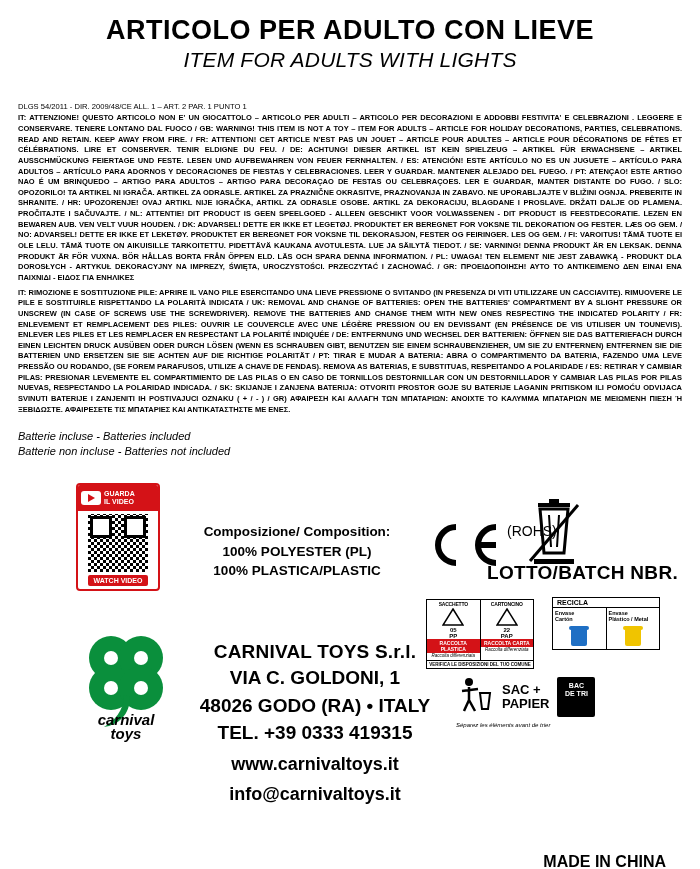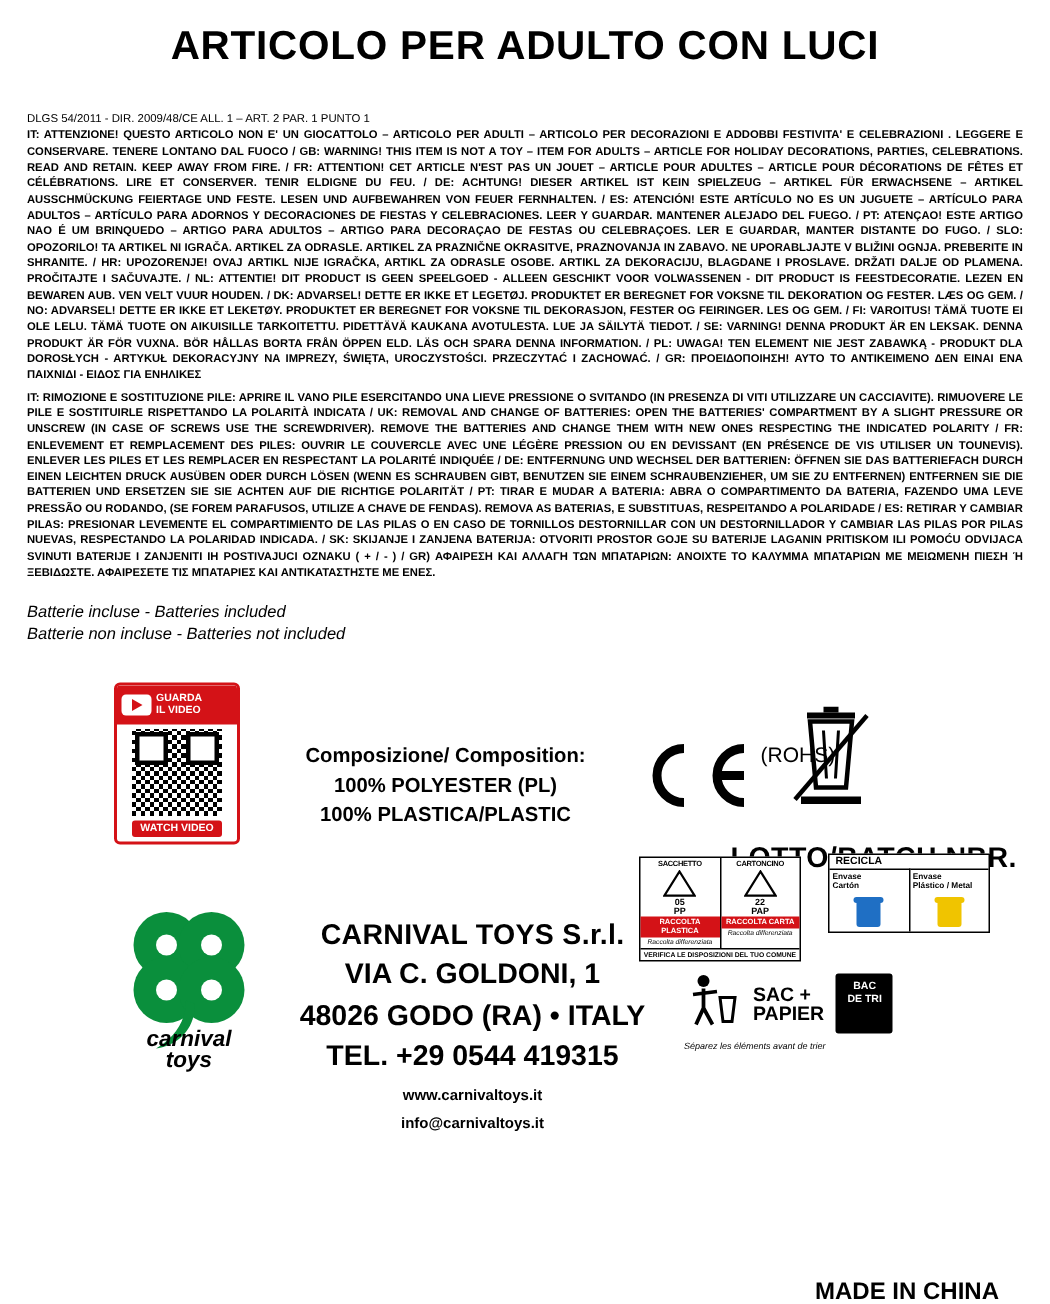--- a/index.html
+++ b/index.html
@@ -325,21 +325,21 @@
     letter-spacing: 0.2px;
   }
   .brand .addr {
     font-weight: bold;
     font-size: 19px;
     line-height: 1.35;
     margin-top: 2px;
   }
   .brand .web {
     font-weight: bold;
-    font-size: 10px;
+    font-size: 18px;
     line-height: 1.35;
     margin-top: 6px;
   }
 
   
   .sacpapier {
     position: absolute;
     left: 440px;
     top: 198px;
     width: 200px;
@@ -380,21 +380,22 @@
     bottom: 14px;
     font-weight: bold;
     font-size: 16px;
   }
 </style>
 </head>
 <body>
 
 <div class="page">
 
-  <div class="title-main">ARTICOLO PER ADULTO CON LUCI</div>
+  <div class="title-main">ARTICOLO PER ADULTO CON LIEVE</div>
+  <div class="title-sub">ITEM FOR ADULTS WITH LIGHTS</div>
 
   <div class="legal-wrap">
     <div class="norm-line">DLGS 54/2011 - DIR. 2009/48/CE ALL. 1 – ART. 2 PAR. 1 PUNTO 1</div>
     <div class="legal block1">IT:  ATTENZIONE! QUESTO ARTICOLO NON E' UN GIOCATTOLO – ARTICOLO PER ADULTI – ARTICOLO PER DECORAZIONI E ADDOBBI FESTIVITA' E CELEBRAZIONI . LEGGERE E CONSERVARE. TENERE LONTANO DAL FUOCO / GB: WARNING! THIS ITEM IS NOT A TOY – ITEM FOR ADULTS – ARTICLE FOR HOLIDAY DECORATIONS, PARTIES, CELEBRATIONS. READ AND RETAIN. KEEP AWAY FROM FIRE. / FR: ATTENTION! CET ARTICLE N'EST PAS UN JOUET – ARTICLE POUR ADULTES – ARTICLE POUR DÉCORATIONS DE FÊTES ET CÉLÉBRATIONS. LIRE ET CONSERVER.  TENIR ELDIGNE DU FEU. / DE: ACHTUNG! DIESER ARTIKEL IST KEIN SPIELZEUG – ARTIKEL FÜR ERWACHSENE – ARTIKEL AUSSCHMÜCKUNG FEIERTAGE UND FESTE. LESEN UND AUFBEWAHREN VON FEUER FERNHALTEN. / ES: ATENCIÓN! ESTE ARTÍCULO NO ES UN JUGUETE – ARTÍCULO PARA ADULTOS – ARTÍCULO PARA ADORNOS Y DECORACIONES DE FIESTAS Y CELEBRACIONES. LEER Y GUARDAR. MANTENER ALEJADO DEL FUEGO. / PT: ATENÇAO! ESTE ARTIGO NAO É UM BRINQUEDO – ARTIGO PARA ADULTOS – ARTIGO PARA DECORAÇAO DE FESTAS OU CELEBRAÇOES. LER E GUARDAR, MANTER DISTANTE DO FUGO. / SLO: OPOZORILO! TA ARTIKEL NI IGRAČA. ARTIKEL ZA ODRASLE. ARTIKEL ZA PRAZNIČNE OKRASITVE, PRAZNOVANJA IN ZABAVO. NE UPORABLJAJTE V BLIŽINI OGNJA. PREBERITE IN SHRANITE. / HR: UPOZORENJE! OVAJ ARTIKL NIJE IGRAČKA, ARTIKL ZA ODRASLE OSOBE. ARTIKL ZA DEKORACIJU, BLAGDANE I PROSLAVE. DRŽATI DALJE OD PLAMENA. PROČITAJTE I SAČUVAJTE. / NL: ATTENTIE! DIT PRODUCT IS GEEN SPEELGOED - ALLEEN GESCHIKT VOOR VOLWASSENEN - DIT PRODUCT IS FEESTDECORATIE. LEZEN EN BEWAREN AUB. VEN VELT VUUR HOUDEN. / DK: ADVARSEL! DETTE ER IKKE ET LEGETØJ. PRODUKTET ER BEREGNET FOR VOKSNE TIL DEKORATION OG FESTER. LÆS OG GEM. / NO: ADVARSEL! DETTE ER IKKE ET LEKETØY. PRODUKTET ER BEREGNET FOR VOKSNE TIL DEKORASJON, FESTER OG FEIRINGER. LES OG GEM. / FI: VAROITUS! TÄMÄ TUOTE EI OLE LELU. TÄMÄ TUOTE ON AIKUISILLE TARKOITETTU. PIDETTÄVÄ KAUKANA AVOTULESTA. LUE JA SÄILYTÄ TIEDOT. / SE: VARNING! DENNA PRODUKT ÄR EN LEKSAK. DENNA PRODUKT ÄR FÖR VUXNA. BÖR HÅLLAS BORTA FRÅN ÖPPEN ELD. LÄS OCH SPARA DENNA INFORMATION. / PL: UWAGA! TEN ELEMENT NIE JEST ZABAWKĄ - PRODUKT DLA DOROSŁYCH - ARTYKUŁ DEKORACYJNY NA IMPREZY, ŚWIĘTA, UROCZYSTOŚCI. PRZECZYTAĆ I ZACHOWAĆ. / GR: ΠΡΟΕΙΔΟΠΟΙΗΣΗ! ΑΥΤΟ ΤΟ ΑΝΤΙΚΕΙΜΕΝΟ ΔΕΝ ΕΙΝΑΙ ΕΝΑ ΠΑΙΧΝΙΔΙ - ΕΙΔΟΣ ΓΙΑ ΕΝΗΛΙΚΕΣ</div>
     <div class="legal block2">IT: RIMOZIONE E SOSTITUZIONE PILE: APRIRE IL VANO PILE ESERCITANDO UNA LIEVE PRESSIONE O SVITANDO (IN PRESENZA DI VITI UTILIZZARE UN CACCIAVITE). RIMUOVERE LE PILE E SOSTITUIRLE RISPETTANDO LA POLARITÀ INDICATA / UK: REMOVAL AND CHANGE OF BATTERIES: OPEN THE BATTERIES' COMPARTMENT BY A SLIGHT PRESSURE OR UNSCREW (IN CASE OF SCREWS USE THE SCREWDRIVER). REMOVE THE BATTERIES AND CHANGE THEM WITH NEW ONES RESPECTING THE INDICATED POLARITY / FR: ENLEVEMENT ET REMPLACEMENT DES PILES: OUVRIR LE COUVERCLE AVEC UNE LÉGÈRE PRESSION OU EN DEVISSANT (EN PRÉSENCE DE VIS UTILISER UN TOUNEVIS). ENLEVER LES PILES ET LES REMPLACER EN RESPECTANT LA POLARITÉ INDIQUÉE / DE: ENTFERNUNG UND WECHSEL DER BATTERIEN: ÖFFNEN SIE DAS BATTERIEFACH DURCH EINEN LEICHTEN DRUCK AUSÜBEN ODER DURCH LÖSEN (WENN ES SCHRAUBEN GIBT, BENUTZEN SIE EINEM SCHRAUBENZIEHER, UM SIE ZU ENTFERNEN) ENTFERNEN SIE DIE BATTERIEN UND ERSETZEN SIE SIE ACHTEN AUF DIE RICHTIGE POLARITÄT / PT: TIRAR E MUDAR A BATERIA: ABRA O COMPARTIMENTO DA BATERIA, FAZENDO UMA LEVE PRESSÃO OU RODANDO, (SE FOREM PARAFUSOS, UTILIZE A CHAVE DE FENDAS). REMOVA AS BATERIAS, E SUBSTITUAS, RESPEITANDO A POLARIDADE / ES: RETIRAR Y CAMBIAR PILAS: PRESIONAR LEVEMENTE EL COMPARTIMIENTO DE LAS PILAS O EN CASO DE TORNILLOS DESTORNILLAR CON UN DESTORNILLADOR Y CAMBIAR LAS PILAS POR PILAS NUEVAS, RESPECTANDO LA POLARIDAD INDICADA. / SK: SKIJANJE I ZANJENA BATERIJA: OTVORITI PROSTOR GOJE SU BATERIJE LAGANIN PRITISKOM ILI POMOĆU ODVIJACA SVINUTI BATERIJE I ZANJENITI IH POSTIVAJUCI OZNAKU ( + / - ) / GR) ΑΦΑΙΡΕΣΗ ΚΑΙ ΑΛΛΑΓΗ ΤΩΝ ΜΠΑΤΑΡΙΩΝ: ΑΝΟΙΧΤΕ ΤΟ ΚΑΛΥΜΜΑ ΜΠΑΤΑΡΙΩΝ ΜΕ ΜΕΙΩΜΕΝΗ ΠΙΕΣΗ Ή ΞΕΒΙΔΩΣΤΕ. ΑΦΑΙΡΕΣΕΤΕ ΤΙΣ ΜΠΑΤΑΡΙΕΣ ΚΑΙ ΑΝΤΙΚΑΤΑΣΤΗΣΤΕ ΜΕ ΕΝΕΣ.</div>
   </div>
 
   <div class="batt">
     <div>Batterie incluse - Batteries included</div>
     <div>Batterie non incluse - Batteries not included</div>
@@ -516,21 +517,21 @@
         </g>
         <text x="48" y="100" font-family="Liberation Sans, sans-serif" font-size="15" font-weight="bold" fill="#000" text-anchor="middle" font-style="italic">carnival</text>
         <text x="48" y="114" font-family="Liberation Sans, sans-serif" font-size="15" font-weight="bold" fill="#000" text-anchor="middle" font-style="italic">toys</text>
       </svg>
     </div>
 
     <div class="brand">
       <div class="name">CARNIVAL TOYS S.r.l.</div>
       <div class="addr">VIA C. GOLDONI, 1</div>
       <div class="addr">48026 GODO (RA) • ITALY</div>
-      <div class="addr">TEL. +29 0544 419315</div>
+      <div class="addr">TEL. +39 0333 419315</div>
       <div class="web">www.carnivaltoys.it</div>
       <div class="web">info@carnivaltoys.it</div>
     </div>
 
     <div class="sacpapier">
       <div class="sp-row">
         <span>
           <svg width="40" height="40" viewBox="0 0 40 40">
             <circle cx="15" cy="7" r="4" fill="#000"></circle>
             <path d="M15 12 L15 25 M15 25 L10 36 M15 25 L21 36 M8 16 L24 14" stroke="#000" stroke-width="2.5" fill="none"></path>

